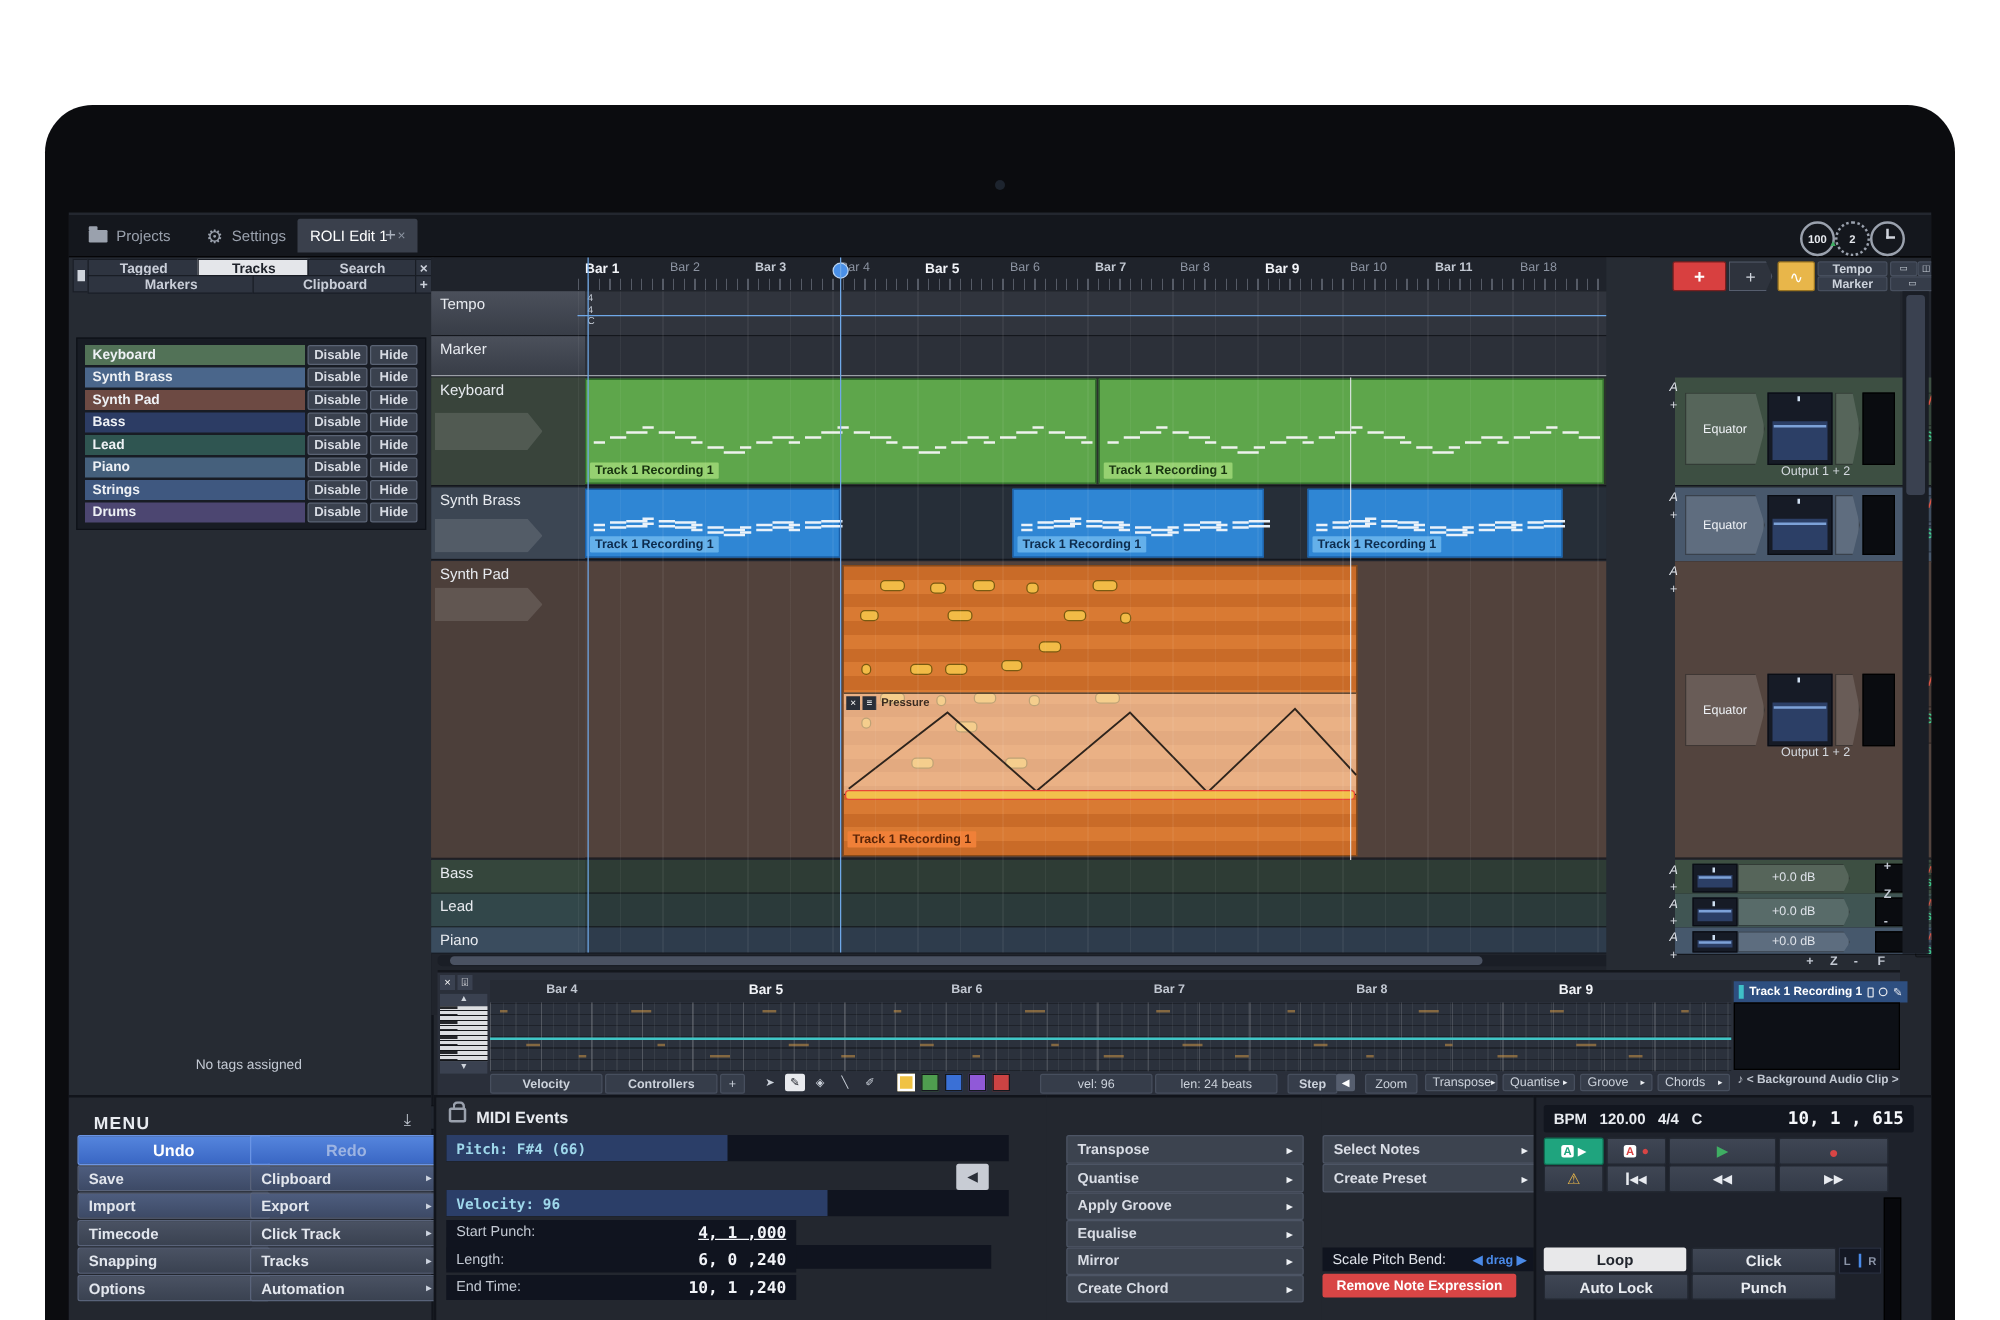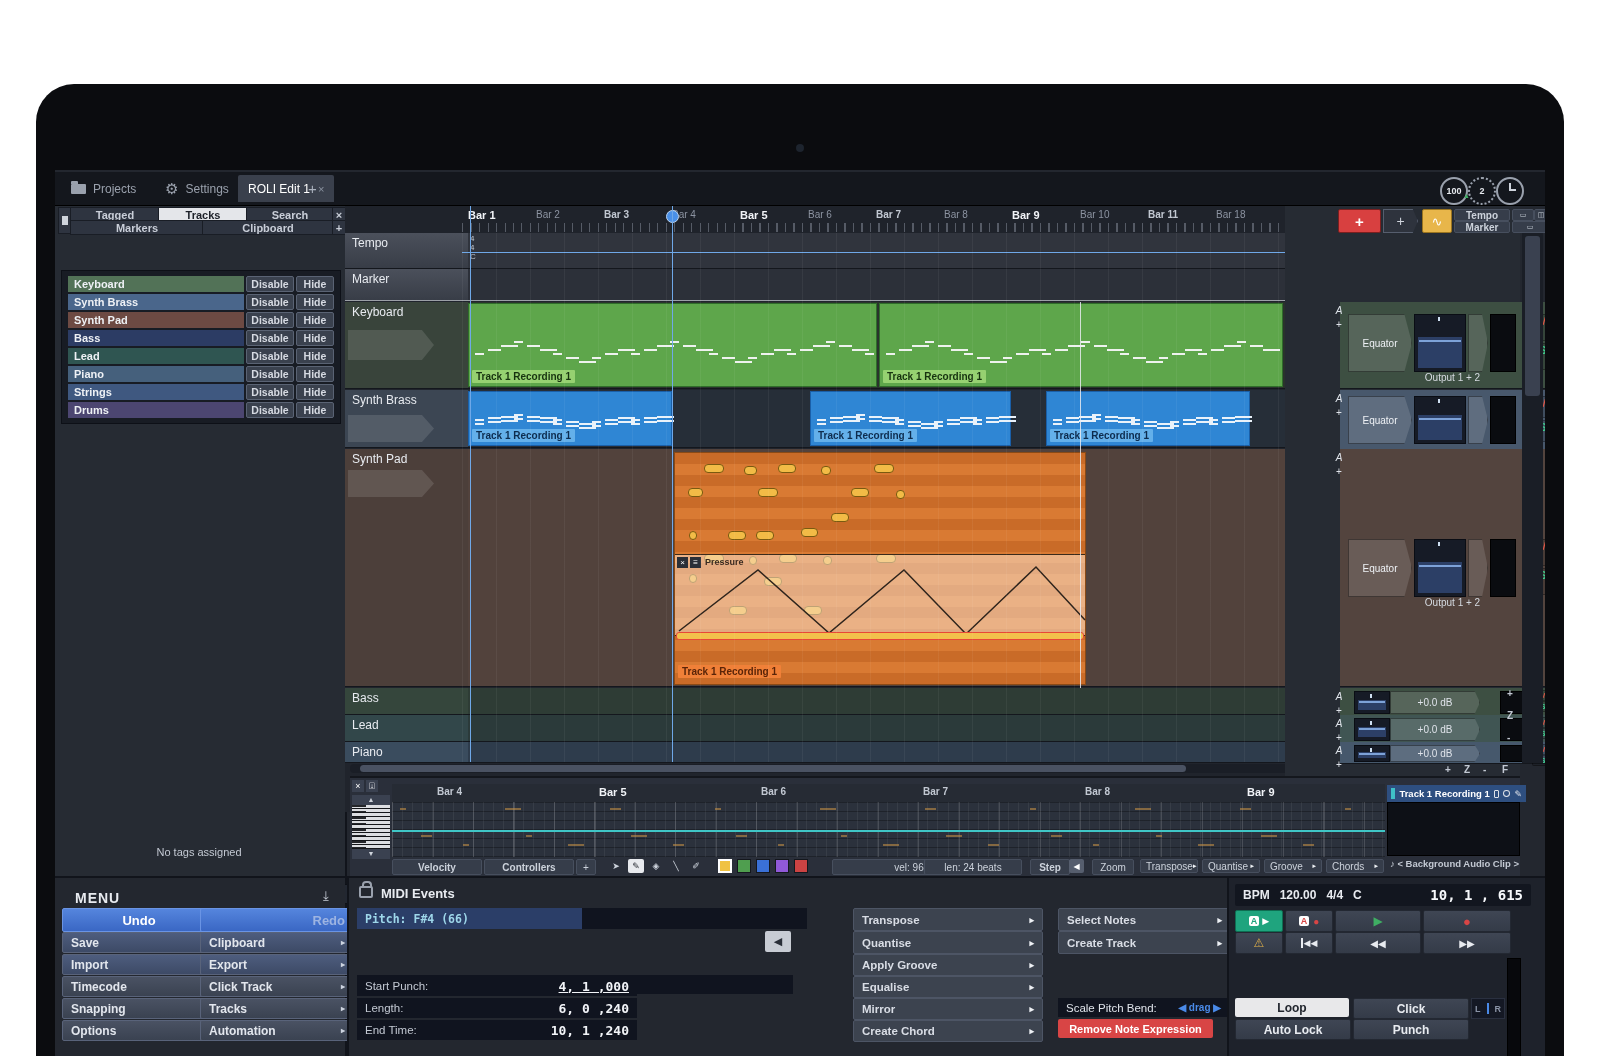--- a/index.html
+++ b/index.html
@@ -598,21 +598,21 @@
           <div style="position: absolute; left: 258px; top: 1px; width: 16px; height: 14px; background: transparent; color: rgb(204, 210, 219); display: flex; align-items: center; justify-content: center; font-size: 9px; border-radius: 2px;">➤</div>
           <div style="position: absolute; left: 278px; top: 1px; width: 16px; height: 14px; background: rgb(232, 234, 238); color: rgb(34, 38, 46); display: flex; align-items: center; justify-content: center; font-size: 9px; border-radius: 2px;">✎</div>
           <div style="position: absolute; left: 298px; top: 1px; width: 16px; height: 14px; background: transparent; color: rgb(204, 210, 219); display: flex; align-items: center; justify-content: center; font-size: 9px; border-radius: 2px;">◈</div>
           <div style="position: absolute; left: 318px; top: 1px; width: 16px; height: 14px; background: transparent; color: rgb(204, 210, 219); display: flex; align-items: center; justify-content: center; font-size: 9px; border-radius: 2px;">╲</div>
           <div style="position: absolute; left: 338px; top: 1px; width: 16px; height: 14px; background: transparent; color: rgb(204, 210, 219); display: flex; align-items: center; justify-content: center; font-size: 9px; border-radius: 2px;">✐</div>
           <div style="position: absolute; left: 368px; top: 1px; width: 14px; height: 14px; background: rgb(240, 194, 67); border: 2px solid rgb(255, 255, 255); box-sizing: border-box;"></div>
           <div style="position: absolute; left: 387px; top: 1px; width: 14px; height: 14px; background: rgb(79, 158, 79); border: 1px solid rgb(20, 23, 29); box-sizing: border-box;"></div>
           <div style="position: absolute; left: 406px; top: 1px; width: 14px; height: 14px; background: rgb(58, 112, 214); border: 1px solid rgb(20, 23, 29); box-sizing: border-box;"></div>
           <div style="position: absolute; left: 425px; top: 1px; width: 14px; height: 14px; background: rgb(144, 89, 216); border: 1px solid rgb(20, 23, 29); box-sizing: border-box;"></div>
           <div style="position: absolute; left: 444px; top: 1px; width: 14px; height: 14px; background: rgb(204, 67, 67); border: 1px solid rgb(20, 23, 29); box-sizing: border-box;"></div>
-          <div class="tbtn" style="position: absolute; left: 482px; top: 1px; width: 88px; height: 14px; padding-left: 32px;">vel: 96</div>
+          <div class="tbtn" style="position: absolute; left: 482px; top: 1px; width: 88px; height: 14px;">vel: 96</div>
           <div class="tbtn" style="position: absolute; left: 574px; top: 1px; width: 96px; height: 14px;">len: 24 beats</div>
           <div class="tbtn" style="position: absolute; left: 680px; top: 1px; width: 38px; height: 14px; font-weight: bold;">Step</div>
           <div style="position: absolute; left: 719px; top: 1px; width: 15px; height: 14px; background: rgb(86, 94, 110); border-radius: 2px; color: rgb(255, 255, 255); font-size: 8px; display: flex; align-items: center; justify-content: center;">◀</div>
           <div class="tbtn" style="position: absolute; left: 742px; top: 1px; width: 40px; height: 14px;">Zoom</div>
           <div class="tbtn" style="position: absolute; left: 790px; top: 1px; width: 58px; height: 14px; justify-content: space-between; padding: 0px 5px; box-sizing: border-box;">
             <div style="position: relative; font-size: 10px;">Transpose</div>
             <div style="position: relative; font-size: 7px; color: rgb(238, 241, 245);">▸</div>
           </div>
           <div class="tbtn" style="position: absolute; left: 852px; top: 1px; width: 58px; height: 14px; justify-content: space-between; padding: 0px 5px; box-sizing: border-box;">
             <div style="position: relative; font-size: 10px;">Quantise</div>
@@ -629,21 +629,21 @@
         </div>
       </div>
 
     <div class="abs" style="left:0;top:706px;width:290px;height:180px;background:#23272f;border-top:2px solid #11141b;">
       <div class="abs" style="left:20px;top:12px;font-size:14px;font-weight:bold;color:#e8ebf0;letter-spacing:1px;">MENU</div>
       <div class="abs" style="left:268px;top:10px;color:#c3c9d3;font-size:13px;">⤓</div>
       <div id="menugrid">
           <div class="menu-btn " style="position: absolute; left: 7px; top: 30px; width: 136px; height: 22px; background: linear-gradient(rgb(85, 133, 221), rgb(58, 103, 196)); border-color: rgb(106, 148, 228); justify-content: center;">
             <div style="position: relative; color: rgb(255, 255, 255); font-size: 13px;">Undo</div>
           </div>
-          <div class="menu-btn " style="position: absolute; left: 145px; top: 30px; width: 136px; height: 22px; background: linear-gradient(rgb(85, 133, 221), rgb(58, 103, 196)); border-color: rgb(106, 148, 228); justify-content: flex-end;">
+          <div class="menu-btn " style="position: absolute; left: 145px; top: 30px; width: 136px; height: 22px; background: linear-gradient(rgb(85, 133, 221), rgb(58, 103, 196)); border-color: rgb(106, 148, 228); justify-content: center;">
             <div style="position: relative; color: rgb(157, 180, 226); font-size: 13px;">Redo</div>
           </div>
           <div class="menu-btn blue" style="position: absolute; left: 7px; top: 54px; width: 136px; height: 19px;">
             <div style="position: relative;">Save</div>
             <div style="position: relative; font-size: 8px; color: rgb(205, 212, 224);">▸</div>
           </div>
           <div class="menu-btn blue" style="position: absolute; left: 145px; top: 54px; width: 136px; height: 19px;">
             <div style="position: relative;">Clipboard</div>
             <div style="position: relative; font-size: 8px; color: rgb(205, 212, 224);">▸</div>
           </div>
@@ -684,20 +684,24 @@
 
     <div class="abs" style="left:292px;top:706px;width:488px;height:180px;background:#23272f;border-top:2px solid #11141b;border-left:2px solid #11141b;">
       <div class="abs" style="left:10px;top:8px;width:10px;height:8px;border:2px solid #9aa1ad;border-radius:2px;">
           <span style="position:absolute;left:1px;top:-7px;width:6px;height:5px;border:2px solid #9aa1ad;border-bottom:none;border-radius:4px 4px 0 0;"></span>
         </div>
       <div class="abs" style="left:32px;top:8px;font-size:13px;font-weight:bold;color:#e8ebf0;">MIDI Events</div>
       <div class="abs evrow" style="left:8px;top:30px;width:434px;height:21px;">
         <span class="fill" style="width:225px;"></span>
           <span>Pitch: F#4 (66)</span>
       </div>
+      <div class="abs evrow" style="left:8px;top:53px;width:434px;height:21px;">
+        <span class="fill" style="width:305px;"></span>
+          <span>Velocity: 96</span>
+      </div>
       <div class="abs" style="left:416px;top:53px;width:26px;height:21px;background:#c8ccd4;border-radius:2px;display:flex;align-items:center;justify-content:center;color:#2a2f38;">◀</div>
       <div class="abs evrow" style="left:8px;top:76px;width:420px;height:19px;">
         <span>Note-off Velocity: 0</span>
       </div>
       <div id="timerows">
           <div class="timerow" style="position: absolute; left: 8px; top: 98px; width: 264px; height: 20px;">
             <div class="lab" style="position: relative;">Start Punch:</div>
             <div class="val" style="position: relative; text-decoration: underline;">4, 1 ,000</div>
           </div>
           <div class="timerow" style="position: absolute; left: 8px; top: 120px; width: 264px; height: 20px;">
@@ -742,21 +746,21 @@
       <div class="abs timerow" style="left:1px;top:120px;width:155px;height:19px;">
         <span class="lab" style="font-weight:normal;color:#dfe3ea;">Scale Pitch Bend:</span>
         <span style="color:#4a8ae8;font-size:10px;font-weight:bold;">◀ <span>drag</span> ▶</span>
       </div>
       <div class="abs" style="left:1px;top:141px;width:155px;height:19px;background:#d84545;border-radius:2px;display:flex;align-items:center;justify-content:center;color:#fff;font-weight:bold;font-size:11px;">Remove Note Expression</div>
     <div class="btnrow" style="position: absolute; left: 1px; top: 30px; width: 155px; height: 21px;">
           <div style="position: relative;">Select Notes</div>
           <div class="arr" style="position: relative;">▸</div>
         </div>
         <div class="btnrow" style="position: absolute; left: 1px; top: 53px; width: 155px; height: 21px;">
-          <div style="position: relative;">Create Track</div>
+          <div style="position: relative;">Create Preset</div>
           <div class="arr" style="position: relative;">▸</div>
         </div>
       </div>
 
     <div class="abs" style="left:1172px;top:706px;width:318px;height:180px;background:#1e222b;border-top:2px solid #11141b;border-left:2px solid #11141b;">
       <div class="abs" style="left:6px;top:6px;width:280px;height:22px;background:#12161f;border-radius:2px;display:flex;align-items:center;justify-content:space-between;padding:0 8px;">
         <span style="color:#e8ebf0;font-size:12px;font-weight:bold;">
           <span>BPM</span>&nbsp;&nbsp;
           <span>120.00</span>&nbsp;&nbsp;
           <span>4/4</span>&nbsp;&nbsp;

